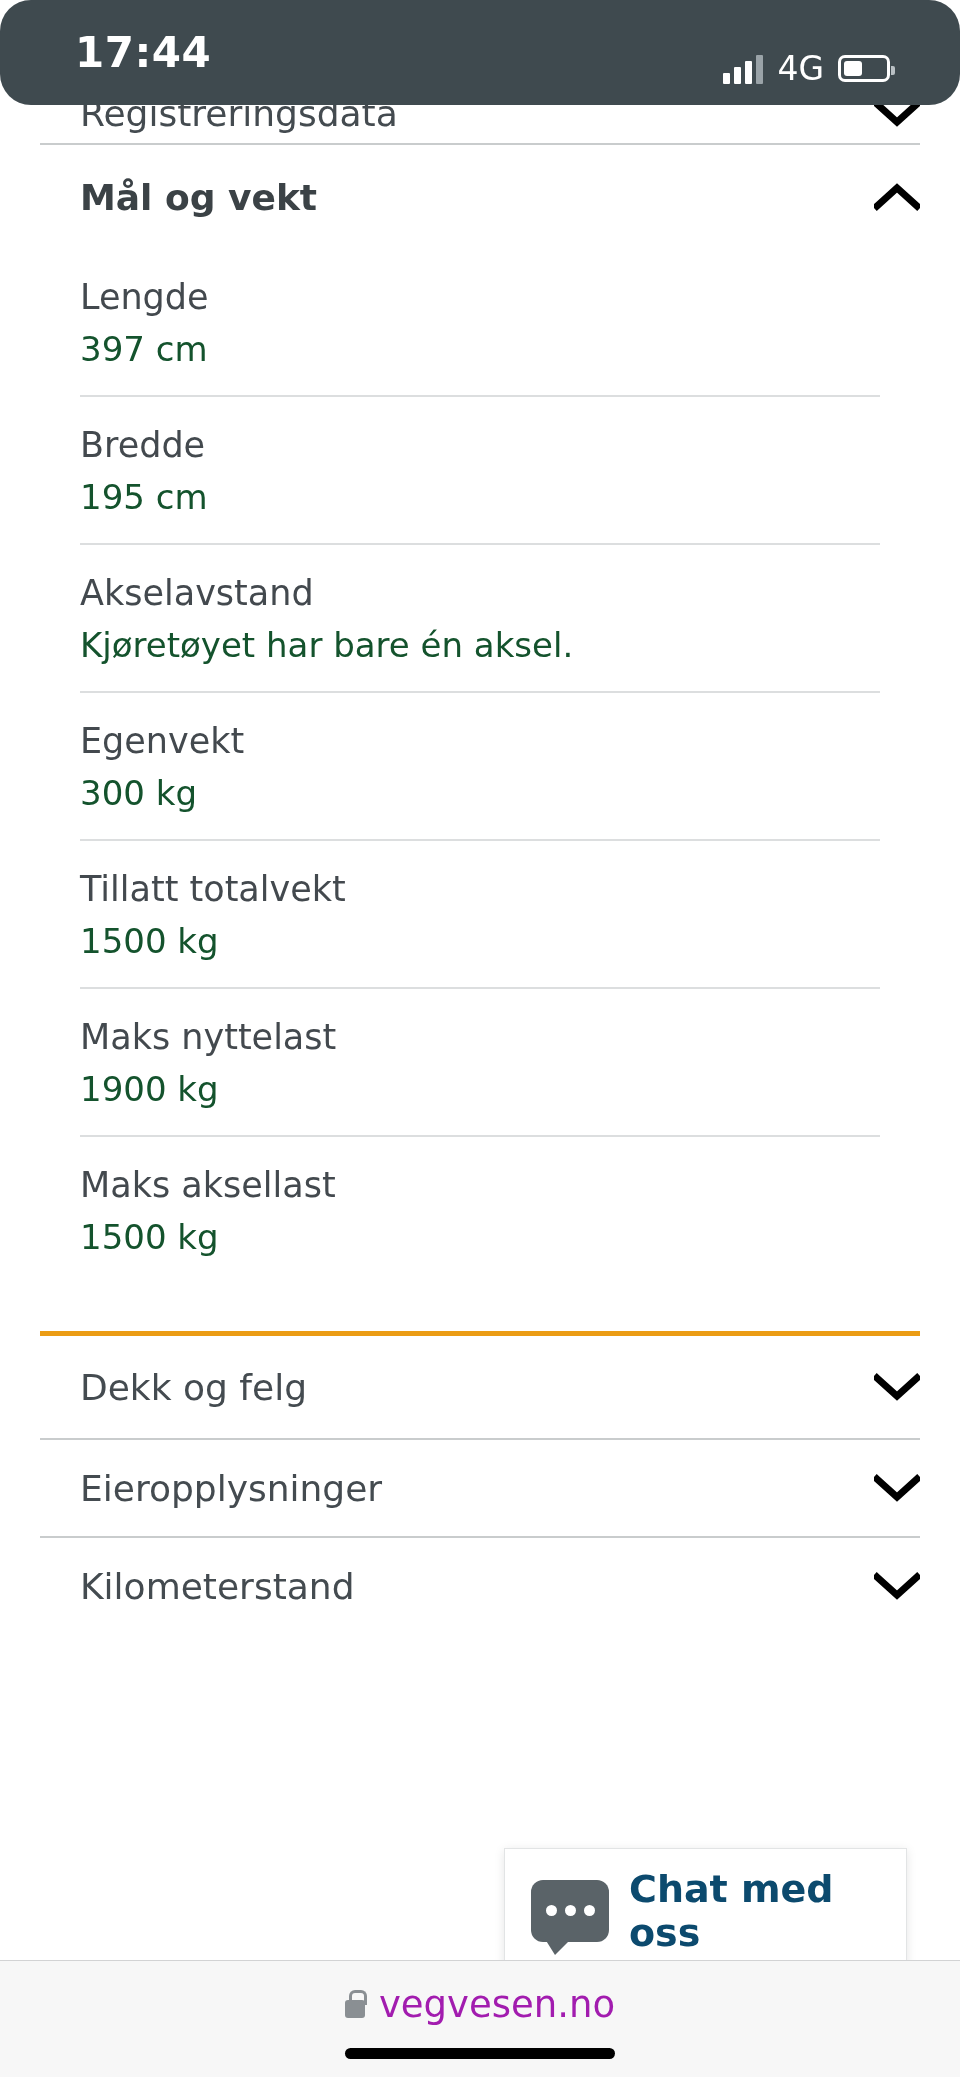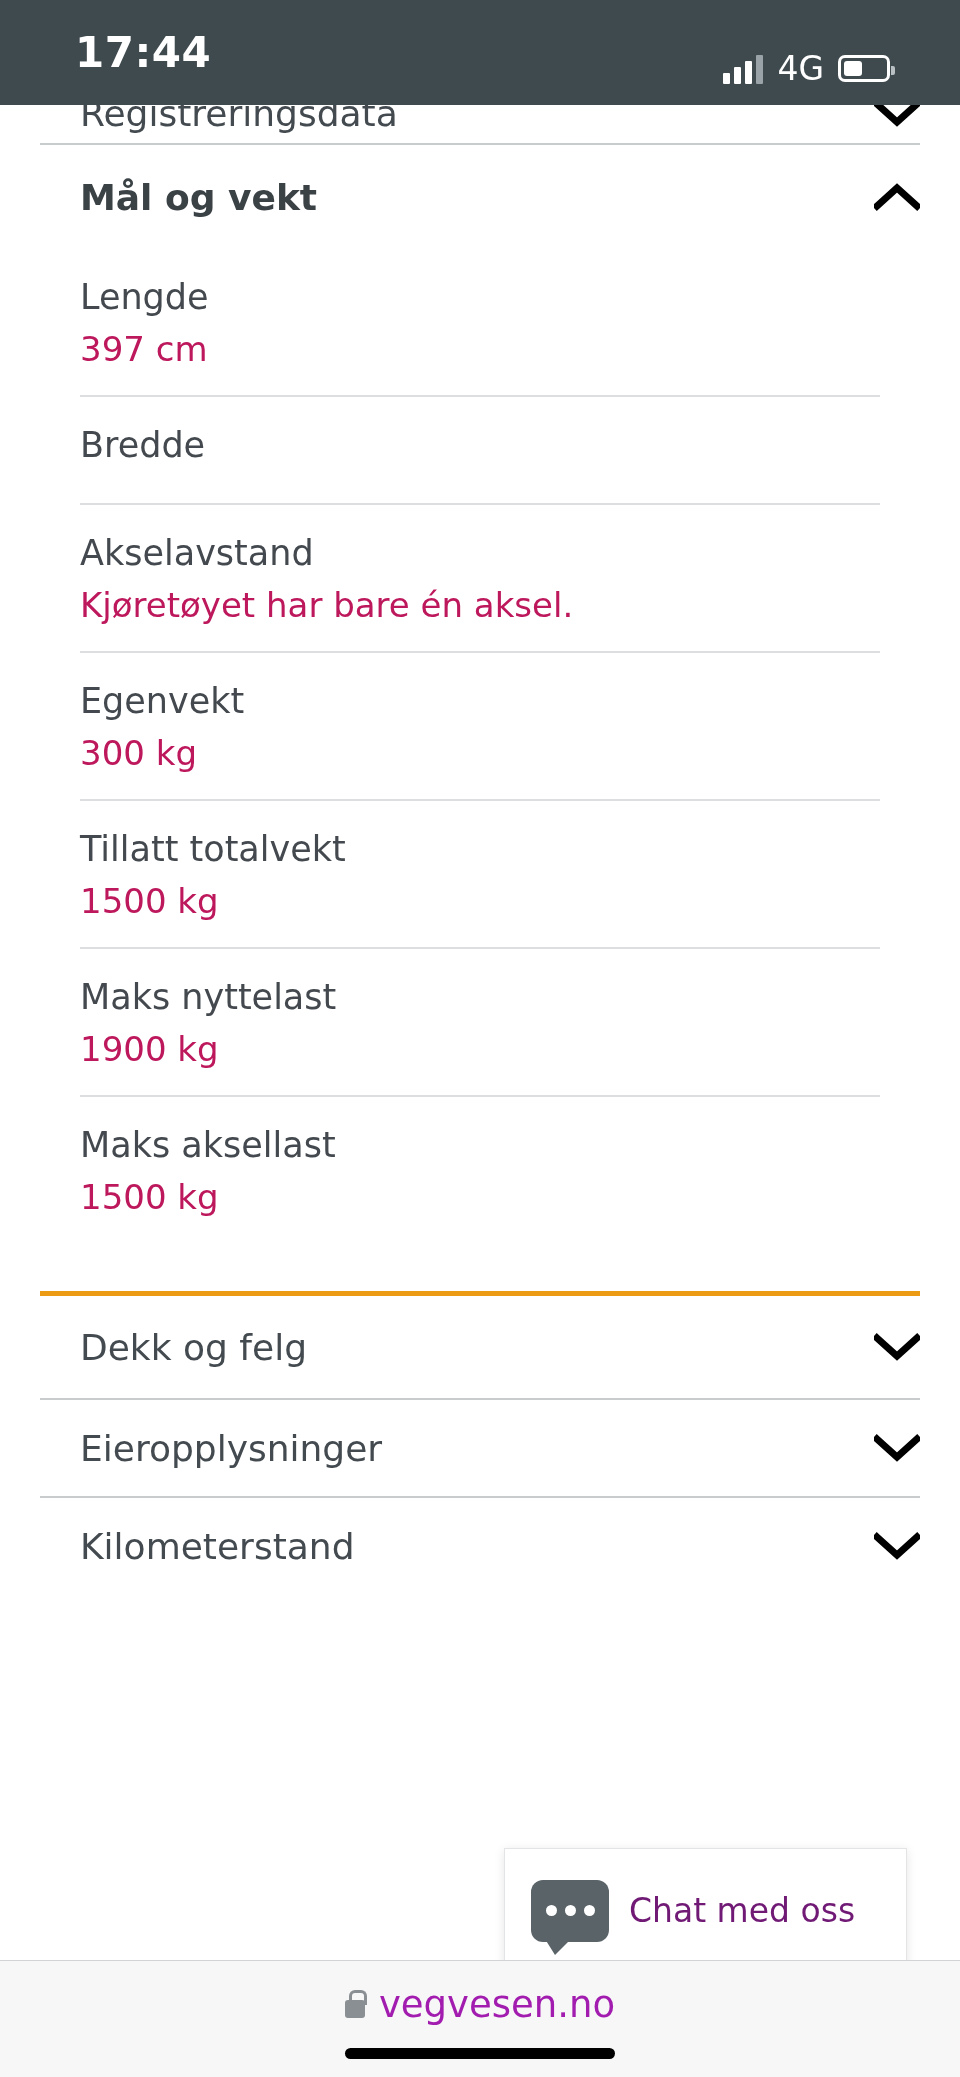--- a/index.html
+++ b/index.html
@@ -13,20 +13,21 @@
 
   
   .status-bar {
     height: 105px;
     background: #3f4a4f;
     display: flex;
     align-items: center;
     justify-content: space-between;
     padding: 0 70px 0 75px;
     color: #ffffff;
+    border-radius: 31px;
   }
   .status-time {
     font-size: 42px;
     font-weight: 600;
     letter-spacing: 0.5px;
   }
   .status-right {
     display: flex;
     align-items: center;
     gap: 14px;
@@ -124,21 +125,21 @@
   .row {
     padding: 28px 80px 26px 80px;
   }
   .row-label {
     font-size: 35px;
     color: #43494e;
     margin-bottom: 12px;
   }
   .row-value {
     font-size: 34px;
-    color: #be185d;
+    color: #14532d;
   }
 
   
   .chat-widget {
     position: absolute;
     right: 53px;
     top: 1743px;
     width: 403px;
     height: 125px;
     background: #ffffff;
@@ -172,22 +173,23 @@
     border-right: 16px solid transparent;
     border-top: 16px solid #5a6368;
   }
   .chat-icon span {
     width: 11px; height: 11px;
     background: #ffffff;
     border-radius: 50%;
     display: block;
   }
   .chat-label {
-    font-size: 33px;
-    color: #701a75;
+    font-size: 38px;
+    color: #0c4a6e;
+    font-weight: bold;
   }
 
   
   .bottom-bar {
     position: absolute;
     left: 0; right: 0; bottom: 0;
     height: 117px;
     background: #f7f7f7;
     border-top: 1px solid #d2d3d4;
     display: flex;
@@ -276,20 +278,21 @@
   </div>
 
   <div class="row">
     <div class="row-label">Lengde</div>
     <div class="row-value">397 cm</div>
   </div>
   <div class="hr-thin"></div>
 
   <div class="row">
     <div class="row-label">Bredde</div>
+    <div class="row-value">195 cm</div>
   </div>
   <div class="hr-thin"></div>
 
   <div class="row">
     <div class="row-label">Akselavstand</div>
     <div class="row-value">Kjøretøyet har bare én aksel.</div>
   </div>
   <div class="hr-thin"></div>
 
   <div class="row">

